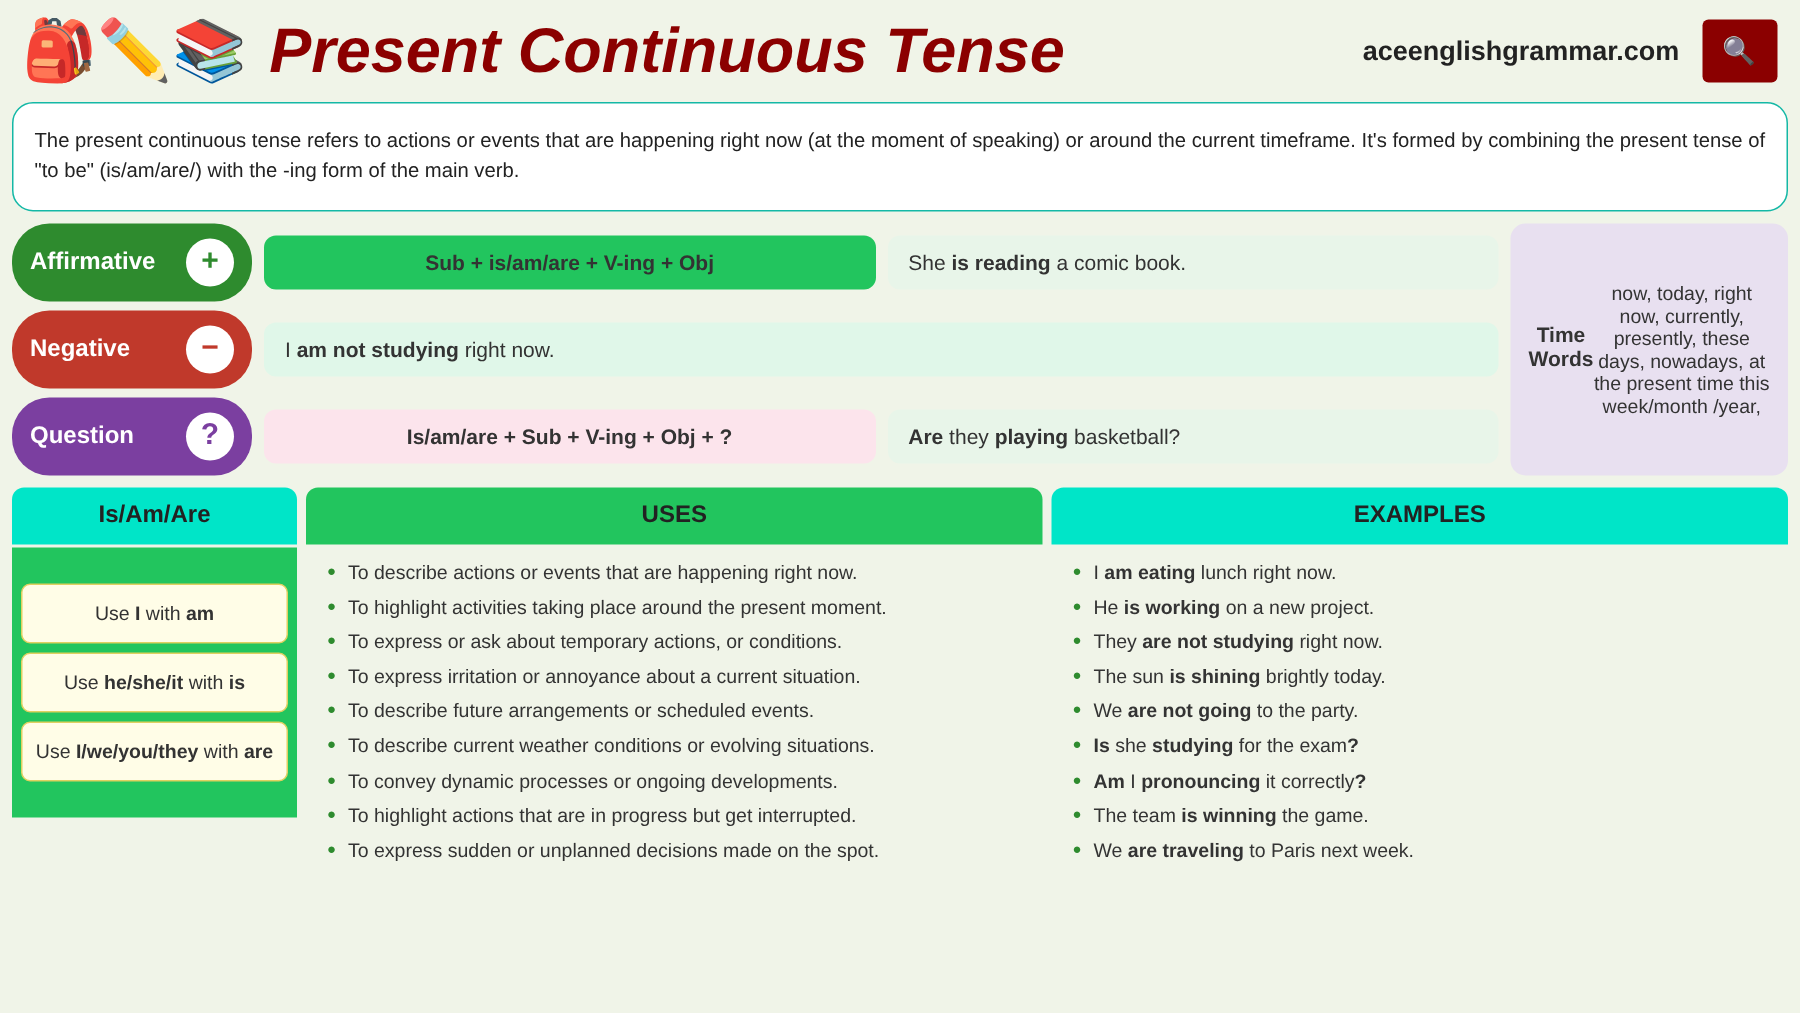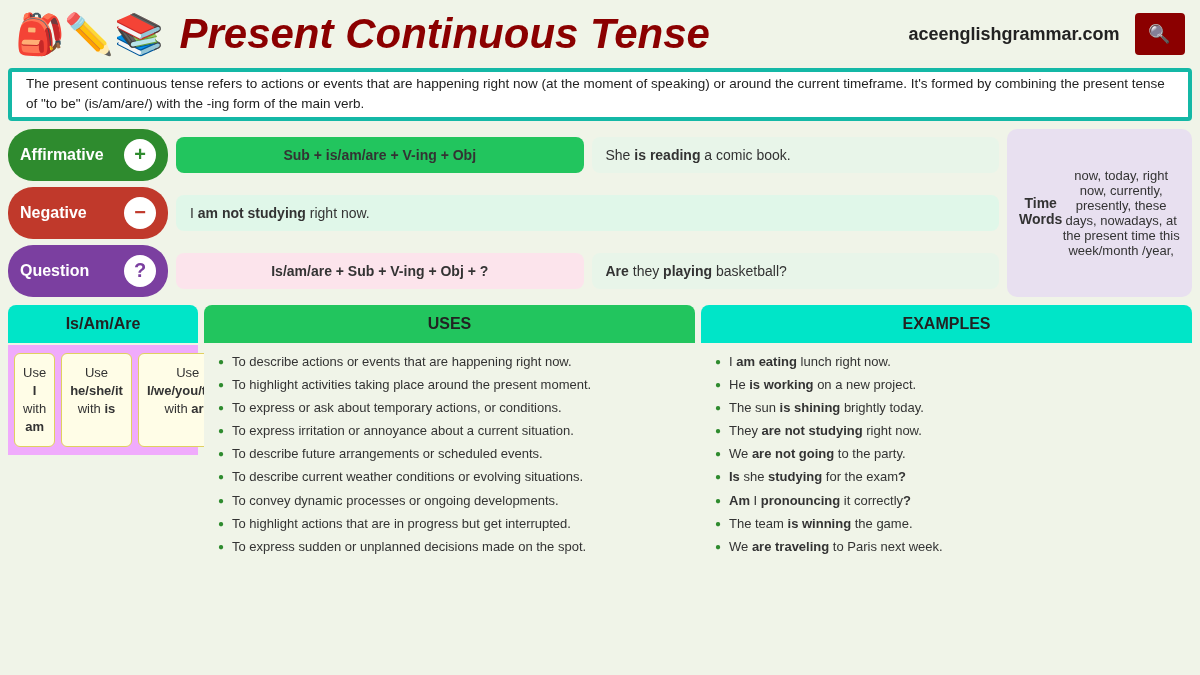--- a/index.html
+++ b/index.html
@@ -41,27 +41,27 @@
       border: none;
       padding: 10px 14px;
       font-size: 18px;
       cursor: pointer;
       border-radius: 4px;
     }
 
     
     .description {
       background: white;
-      border: 4px solid #14b8a6;
+      border: 1px solid #14b8a6;
       margin: 0 8px 8px 8px;
-      padding: 2px 14px;
+      padding: 15px 14px;
       font-size: 13.5px;
       color: #222;
       line-height: 1.5;
-      border-radius: 4px;
+      border-radius: 14px;
     }
 
     
     .tense-section {
       display: flex;
       gap: 8px;
       padding: 0 8px;
       margin-bottom: 8px;
     }
 
@@ -174,24 +174,24 @@
       font-weight: bold;
       color: #222;
       text-align: center;
       margin-bottom: 2px;
     }
     .col-header.uses-header { background: #22c55e; }
     .col-header.examples-header { background: #00e5c8; }
 
     .is-am-are-items {
       display: flex;
-      flex-direction: row;
+      flex-direction: column;
       gap: 6px;
-      padding: 8px 6px;
-      background: #f0abfc;
+      padding: 24px 6px;
+      background: #22c55e;
     }
     .is-am-item {
       background: #fffde7;
       border: 1px solid #e0d060;
       border-radius: 6px;
       padding: 10px 8px;
       font-size: 13px;
       color: #333;
       text-align: center;
       line-height: 1.4;
@@ -330,22 +330,22 @@
       <li>To highlight actions that are in progress but get interrupted.</li>
       <li>To express sudden or unplanned decisions made on the spot.</li>
     </ul>
   </div>
 
   <div class="examples-col col-wrapper">
     <div class="col-header examples-header">EXAMPLES</div>
     <ul class="examples-list">
       <li>I <b>am eating</b> lunch right now.</li>
       <li>He <b>is working</b> on a new project.</li>
+      <li>They <b>are not studying</b> right now.</li>
       <li>The sun <b>is shining</b> brightly today.</li>
-      <li>They <b>are not studying</b> right now.</li>
       <li>We <b>are not going</b> to the party.</li>
       <li><b>Is</b> she <b>studying</b> for the exam<b>?</b></li>
       <li><b>Am</b> I <b>pronouncing</b> it correctly<b>?</b></li>
       <li>The team <b>is winning</b> the game.</li>
       <li>We <b>are traveling</b> to Paris next week.</li>
     </ul>
   </div>
 
 </div>
 

